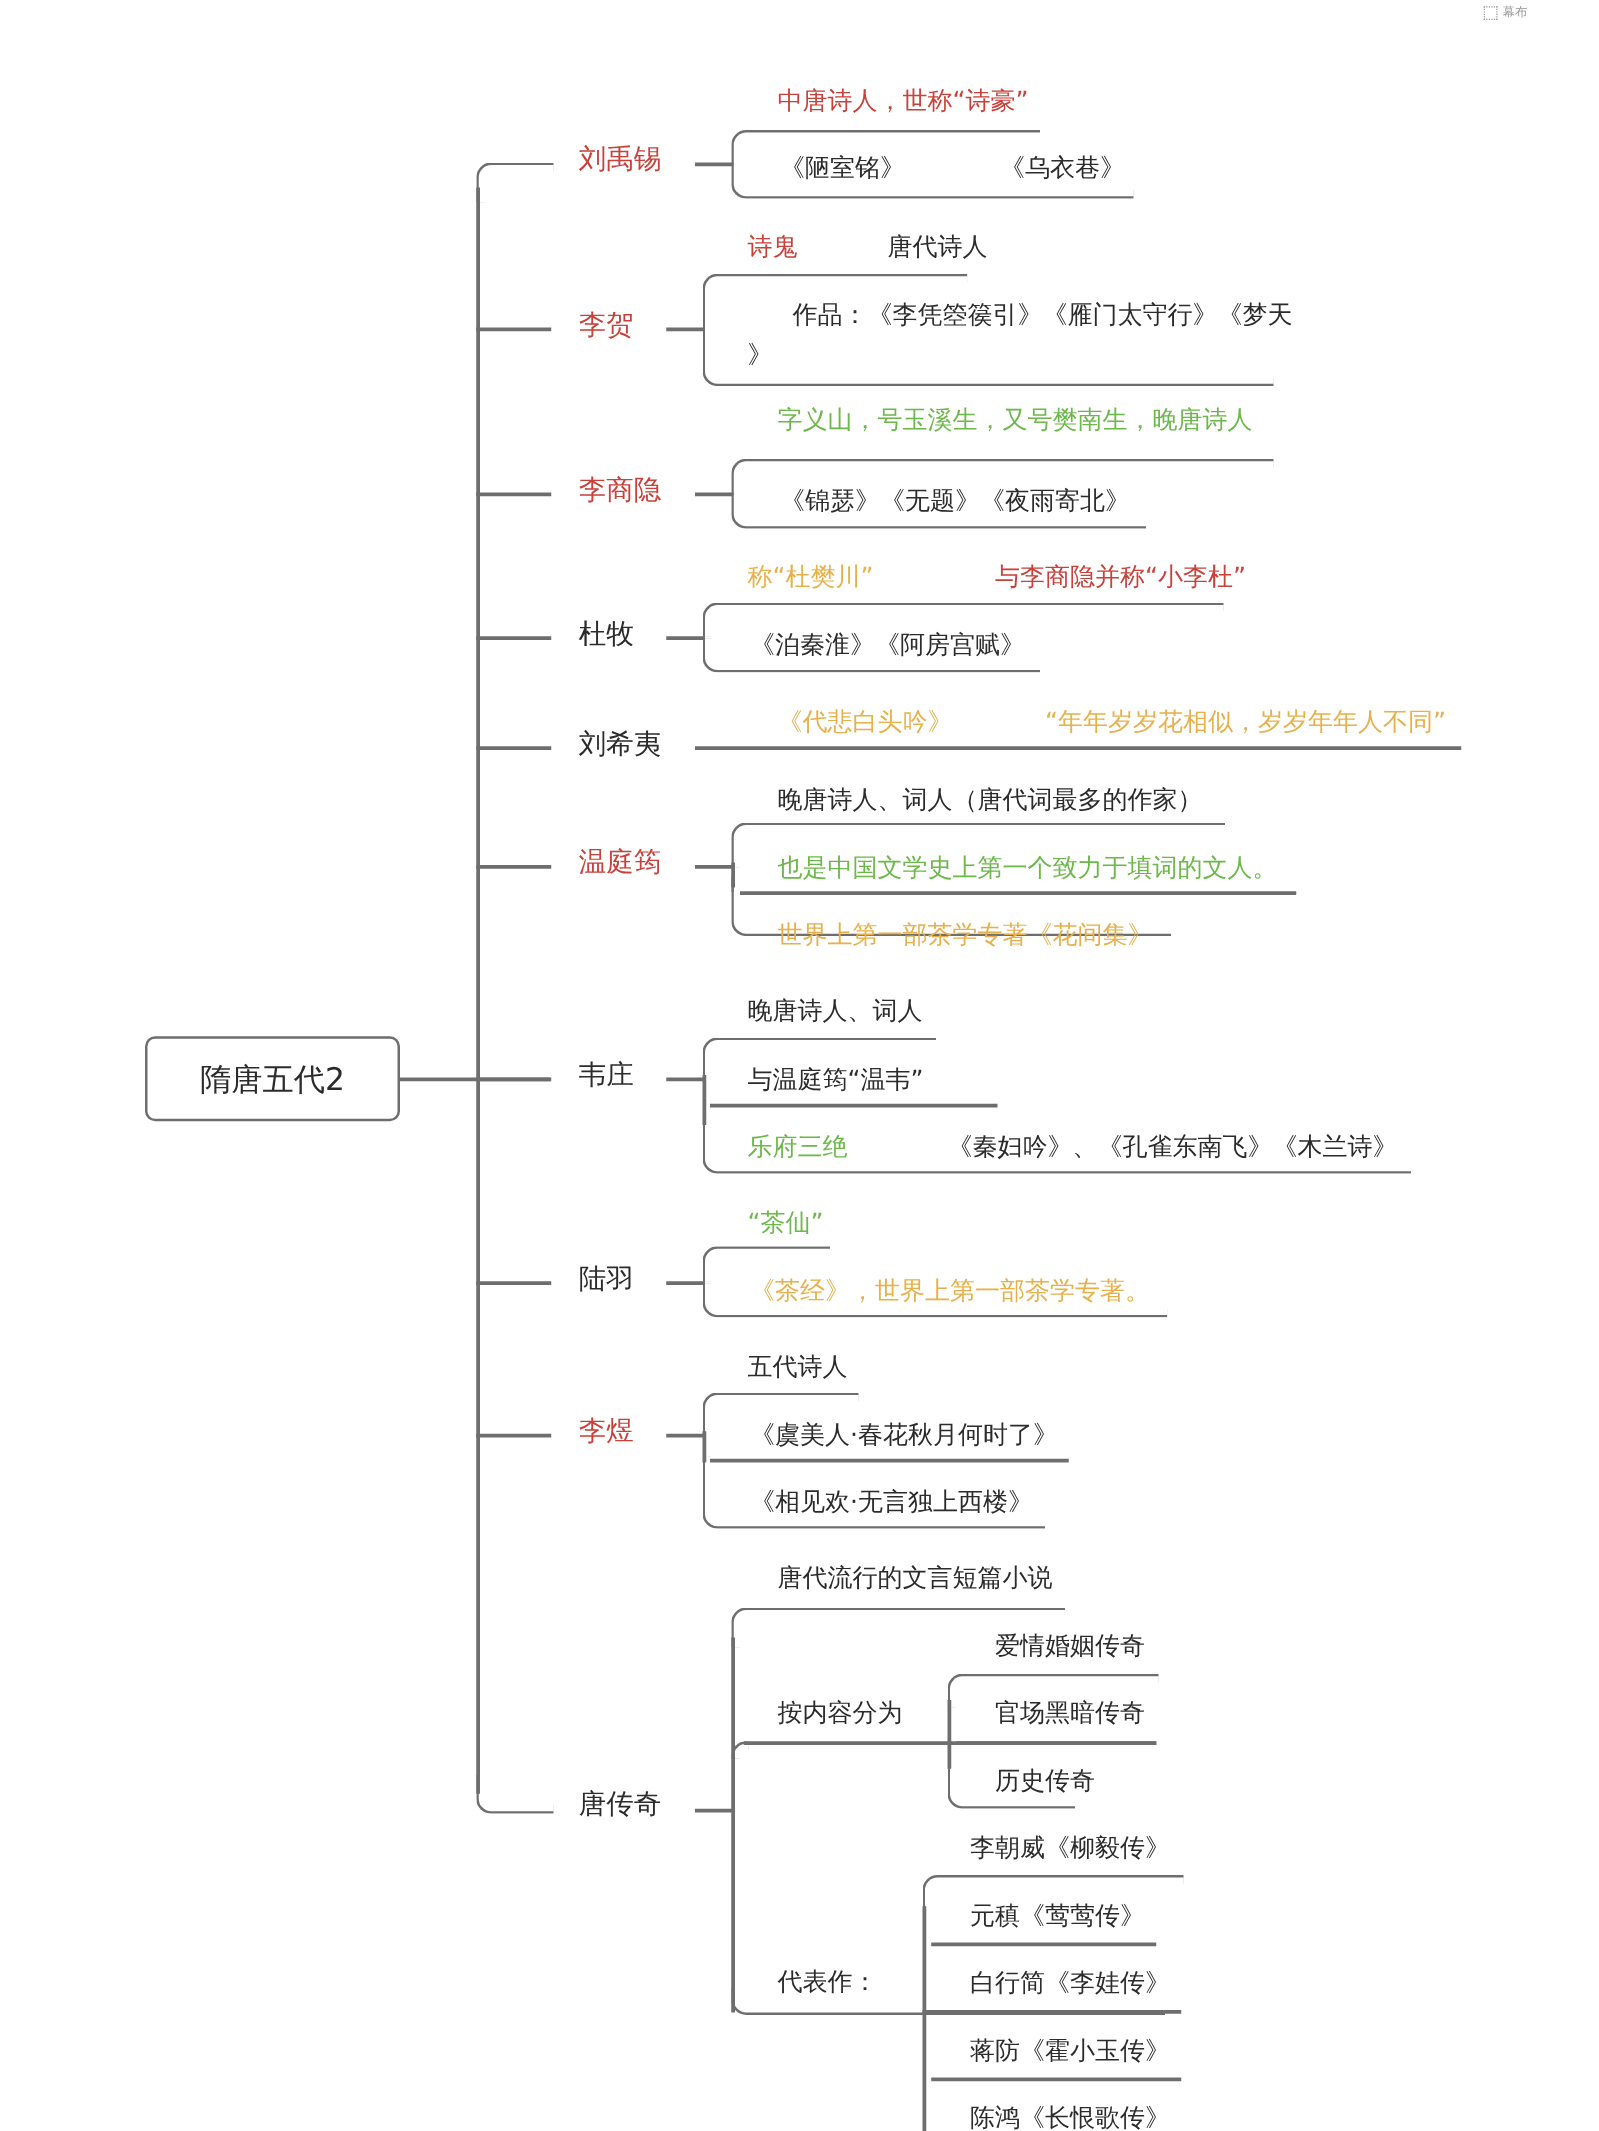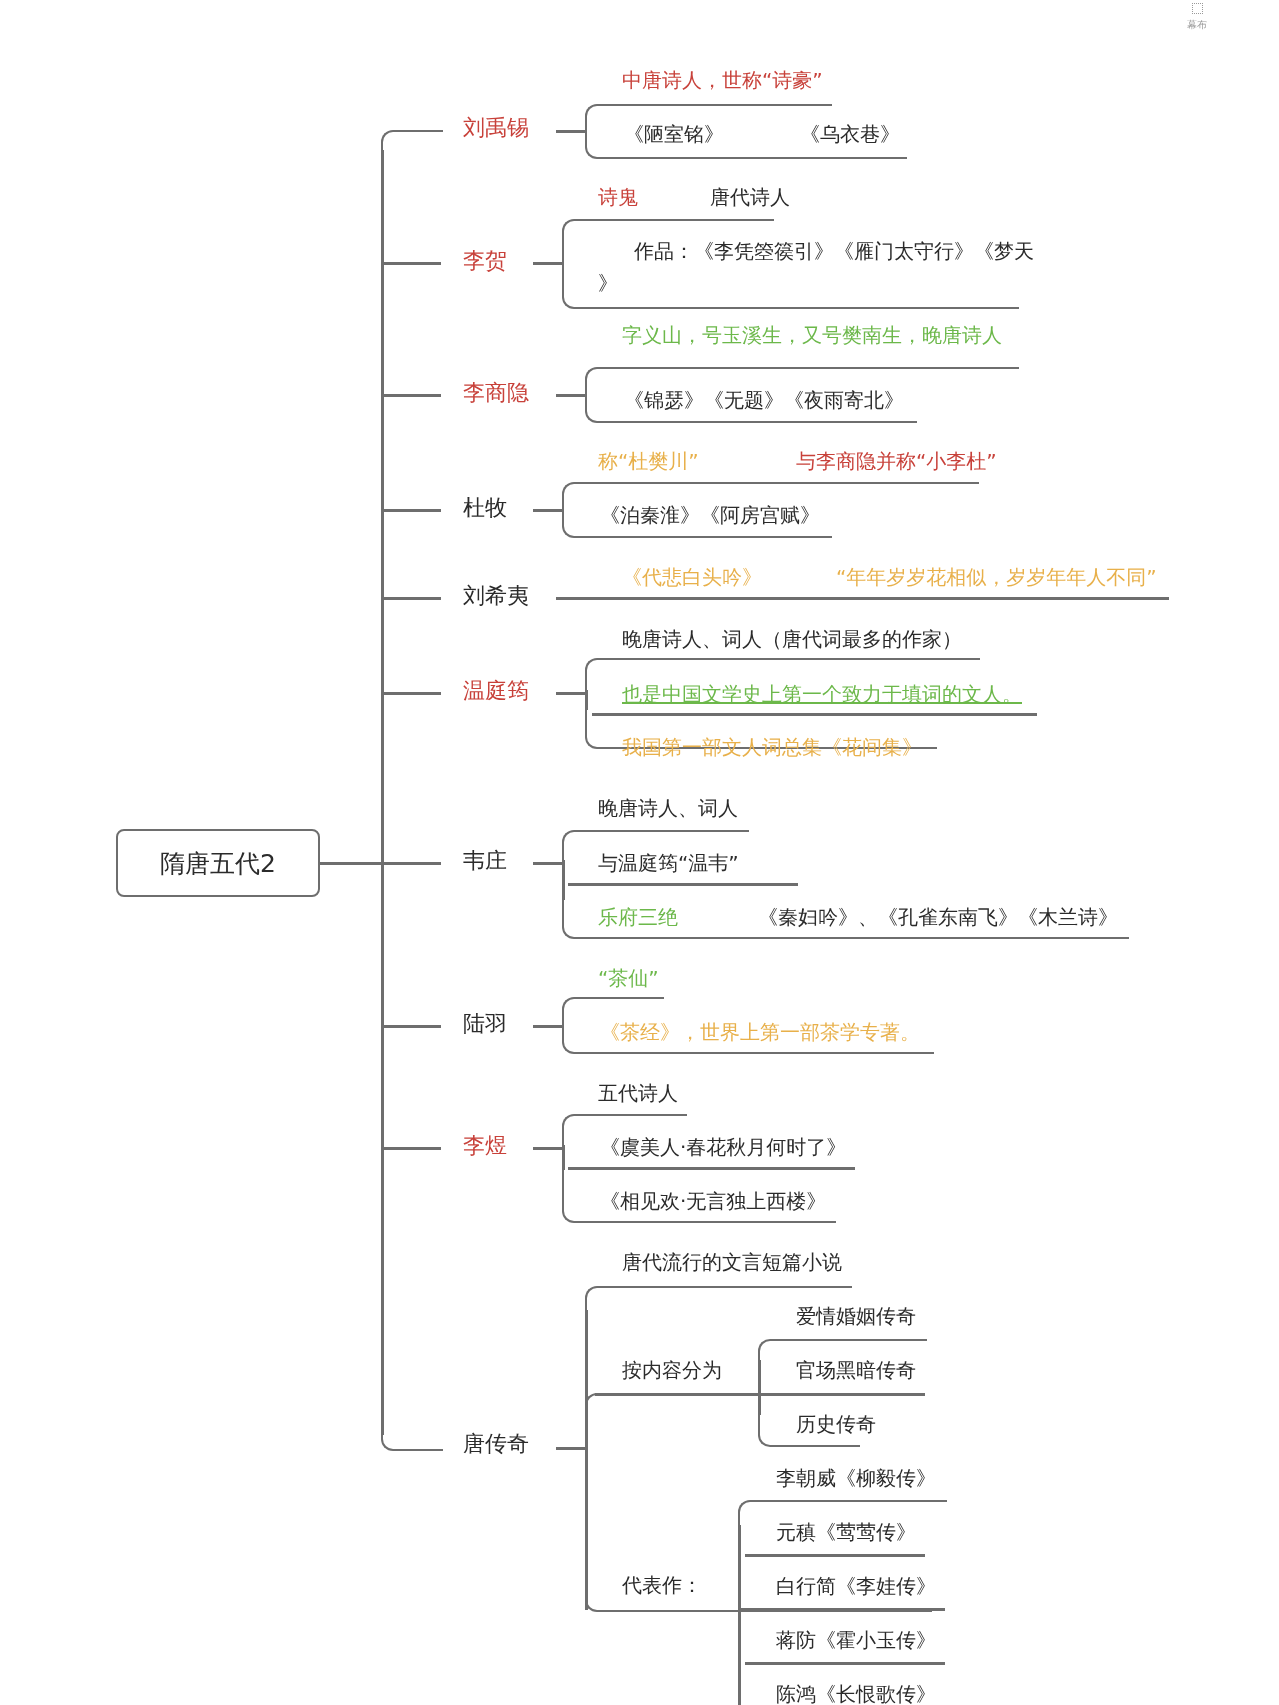--- a/index.html
+++ b/index.html
@@ -8,21 +8,21 @@
   .red{color:#c8413a;}
   .green{color:#6cb84a;}
   .gold{color:#e8b04a;}
   .dark{color:#2b2b2b;}
   .br{font-size:22px;}
   .hline{position:absolute;height:2.5px;background:#6e6e6e;}
   .vline{position:absolute;width:2.5px;background:#6e6e6e;}
   .corner-tl{position:absolute;border-left:2.5px solid #6e6e6e;border-top:2.5px solid #6e6e6e;border-top-left-radius:12px;}
   .corner-bl{position:absolute;border-left:2.5px solid #6e6e6e;border-bottom:2.5px solid #6e6e6e;border-bottom-left-radius:12px;}
   .center-node{position:absolute;left:116px;top:829px;width:204px;height:68px;border:2.5px solid #6e6e6e;border-radius:8px;box-sizing:border-box;display:flex;align-items:center;justify-content:center;font-size:25px;color:#2b2b2b;}
-  .toolbar{position:absolute;left:1187px;top:3px;font-size:10px;color:#9a9a9a;display:flex;align-items:center;gap:4px;flex-direction:column;}
+  .toolbar{position:absolute;left:1187px;top:3px;font-size:10px;color:#9a9a9a;display:flex;align-items:center;gap:4px;}
   .toolbar .ic{width:11px;height:11px;border:1px dotted #9a9a9a;box-sizing:border-box;}
 </style>
 </head>
 <body>
 
 <div class="toolbar">
   <span class="ic"></span>
   <span>幕布</span>
 </div>
 
@@ -82,22 +82,22 @@
 <div class="t gold" style="left:836px;top:565px;">“年年岁岁花相似，岁岁年年人不同”</div>
 
 <div class="t br red" style="left:463px;top:679px;">温庭筠</div>
 <div class="hline" style="left:556px;top:692px;width:30px;"></div>
 <div class="corner-tl" style="left:585px;top:658px;width:393px;height:34px;"></div>
 <div class="vline" style="left:585px;top:690px;height:20px;"></div>
 <div class="corner-tl" style="left:585px;top:702px;width:1px;height:12px;border-top:none;"></div>
 <div class="hline" style="left:592px;top:713px;width:445px;"></div>
 <div class="corner-bl" style="left:585px;top:700px;width:350px;height:47px;"></div>
 <div class="t" style="left:622px;top:627px;">晚唐诗人、词人（唐代词最多的作家）</div>
-<div class="t green" style="left:622px;top:682px;text-decoration:underline;">也是中国文学史上第一个致力于填词的文人。</div>
-<div class="t gold" style="left:622px;top:735px;">我国第一部文人词总集《花间集》</div>
+<div class="t green" style="left:622px;top:682px;">也是中国文学史上第一个致力于填词的文人。</div>
+<div class="t gold" style="left:622px;top:735px;">世界上第一部茶学专著《花间集》</div>
 
 <div class="t br dark" style="left:463px;top:849px;text-align:center;">韦庄</div>
 <div class="hline" style="left:533px;top:862px;width:30px;"></div>
 <div class="corner-tl" style="left:562px;top:830px;width:185px;height:32px;"></div>
 <div class="vline" style="left:562px;top:860px;height:40px;"></div>
 <div class="hline" style="left:568px;top:883px;width:230px;"></div>
 <div class="corner-bl" style="left:562px;top:880px;width:565px;height:57px;"></div>
 <div class="t" style="left:598px;top:796px;">晚唐诗人、词人</div>
 <div class="t" style="left:598px;top:851px;">与温庭筠“温韦”</div>
 <div class="t green" style="left:598px;top:905px;">乐府三绝</div>

